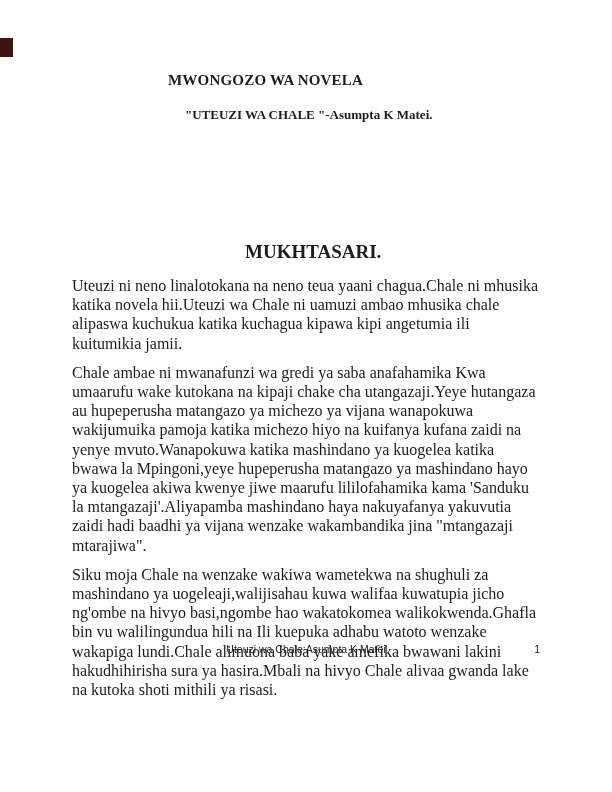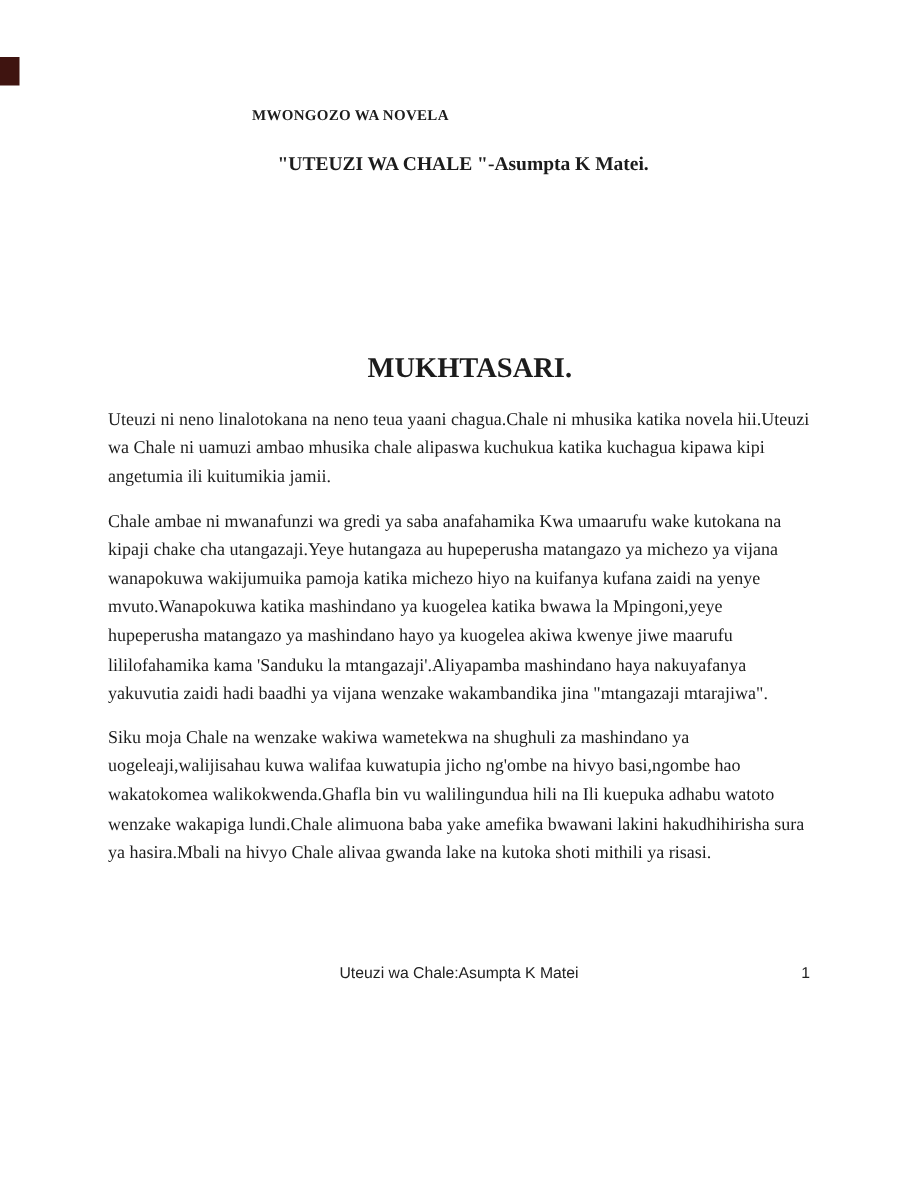--- a/index.html
+++ b/index.html
@@ -22,42 +22,42 @@
     top: 38px;
     width: 13px;
     height: 19px;
     background: #3f1410;
   }
   .content {
     padding: 0 72px;
   }
   .doc-title {
     margin: 72px 0 0 96px;
-    font-size: 10px;
+    font-size: 15px;
     font-weight: bold;
     letter-spacing: 0.2px;
     white-space: nowrap;
   }
   .doc-subtitle {
     margin: 18px 0 0 113px;
     font-size: 13px;
     font-weight: bold;
     white-space: nowrap;
   }
   .section-heading {
     margin: 118px 0 0 173px;
     font-size: 19px;
     font-weight: bold;
   }
   .body-text {
     margin-top: 13px;
   }
   .para {
     margin: 0 0 10px 0;
-    font-size: 12px;
+    font-size: 16px;
     line-height: 19.2px;
     text-align: left;
     color: #1c1c1c;
   }
   .footer {
     position: absolute;
     top: 643px;
     left: 72px;
     right: 72px;
     height: 16px;

